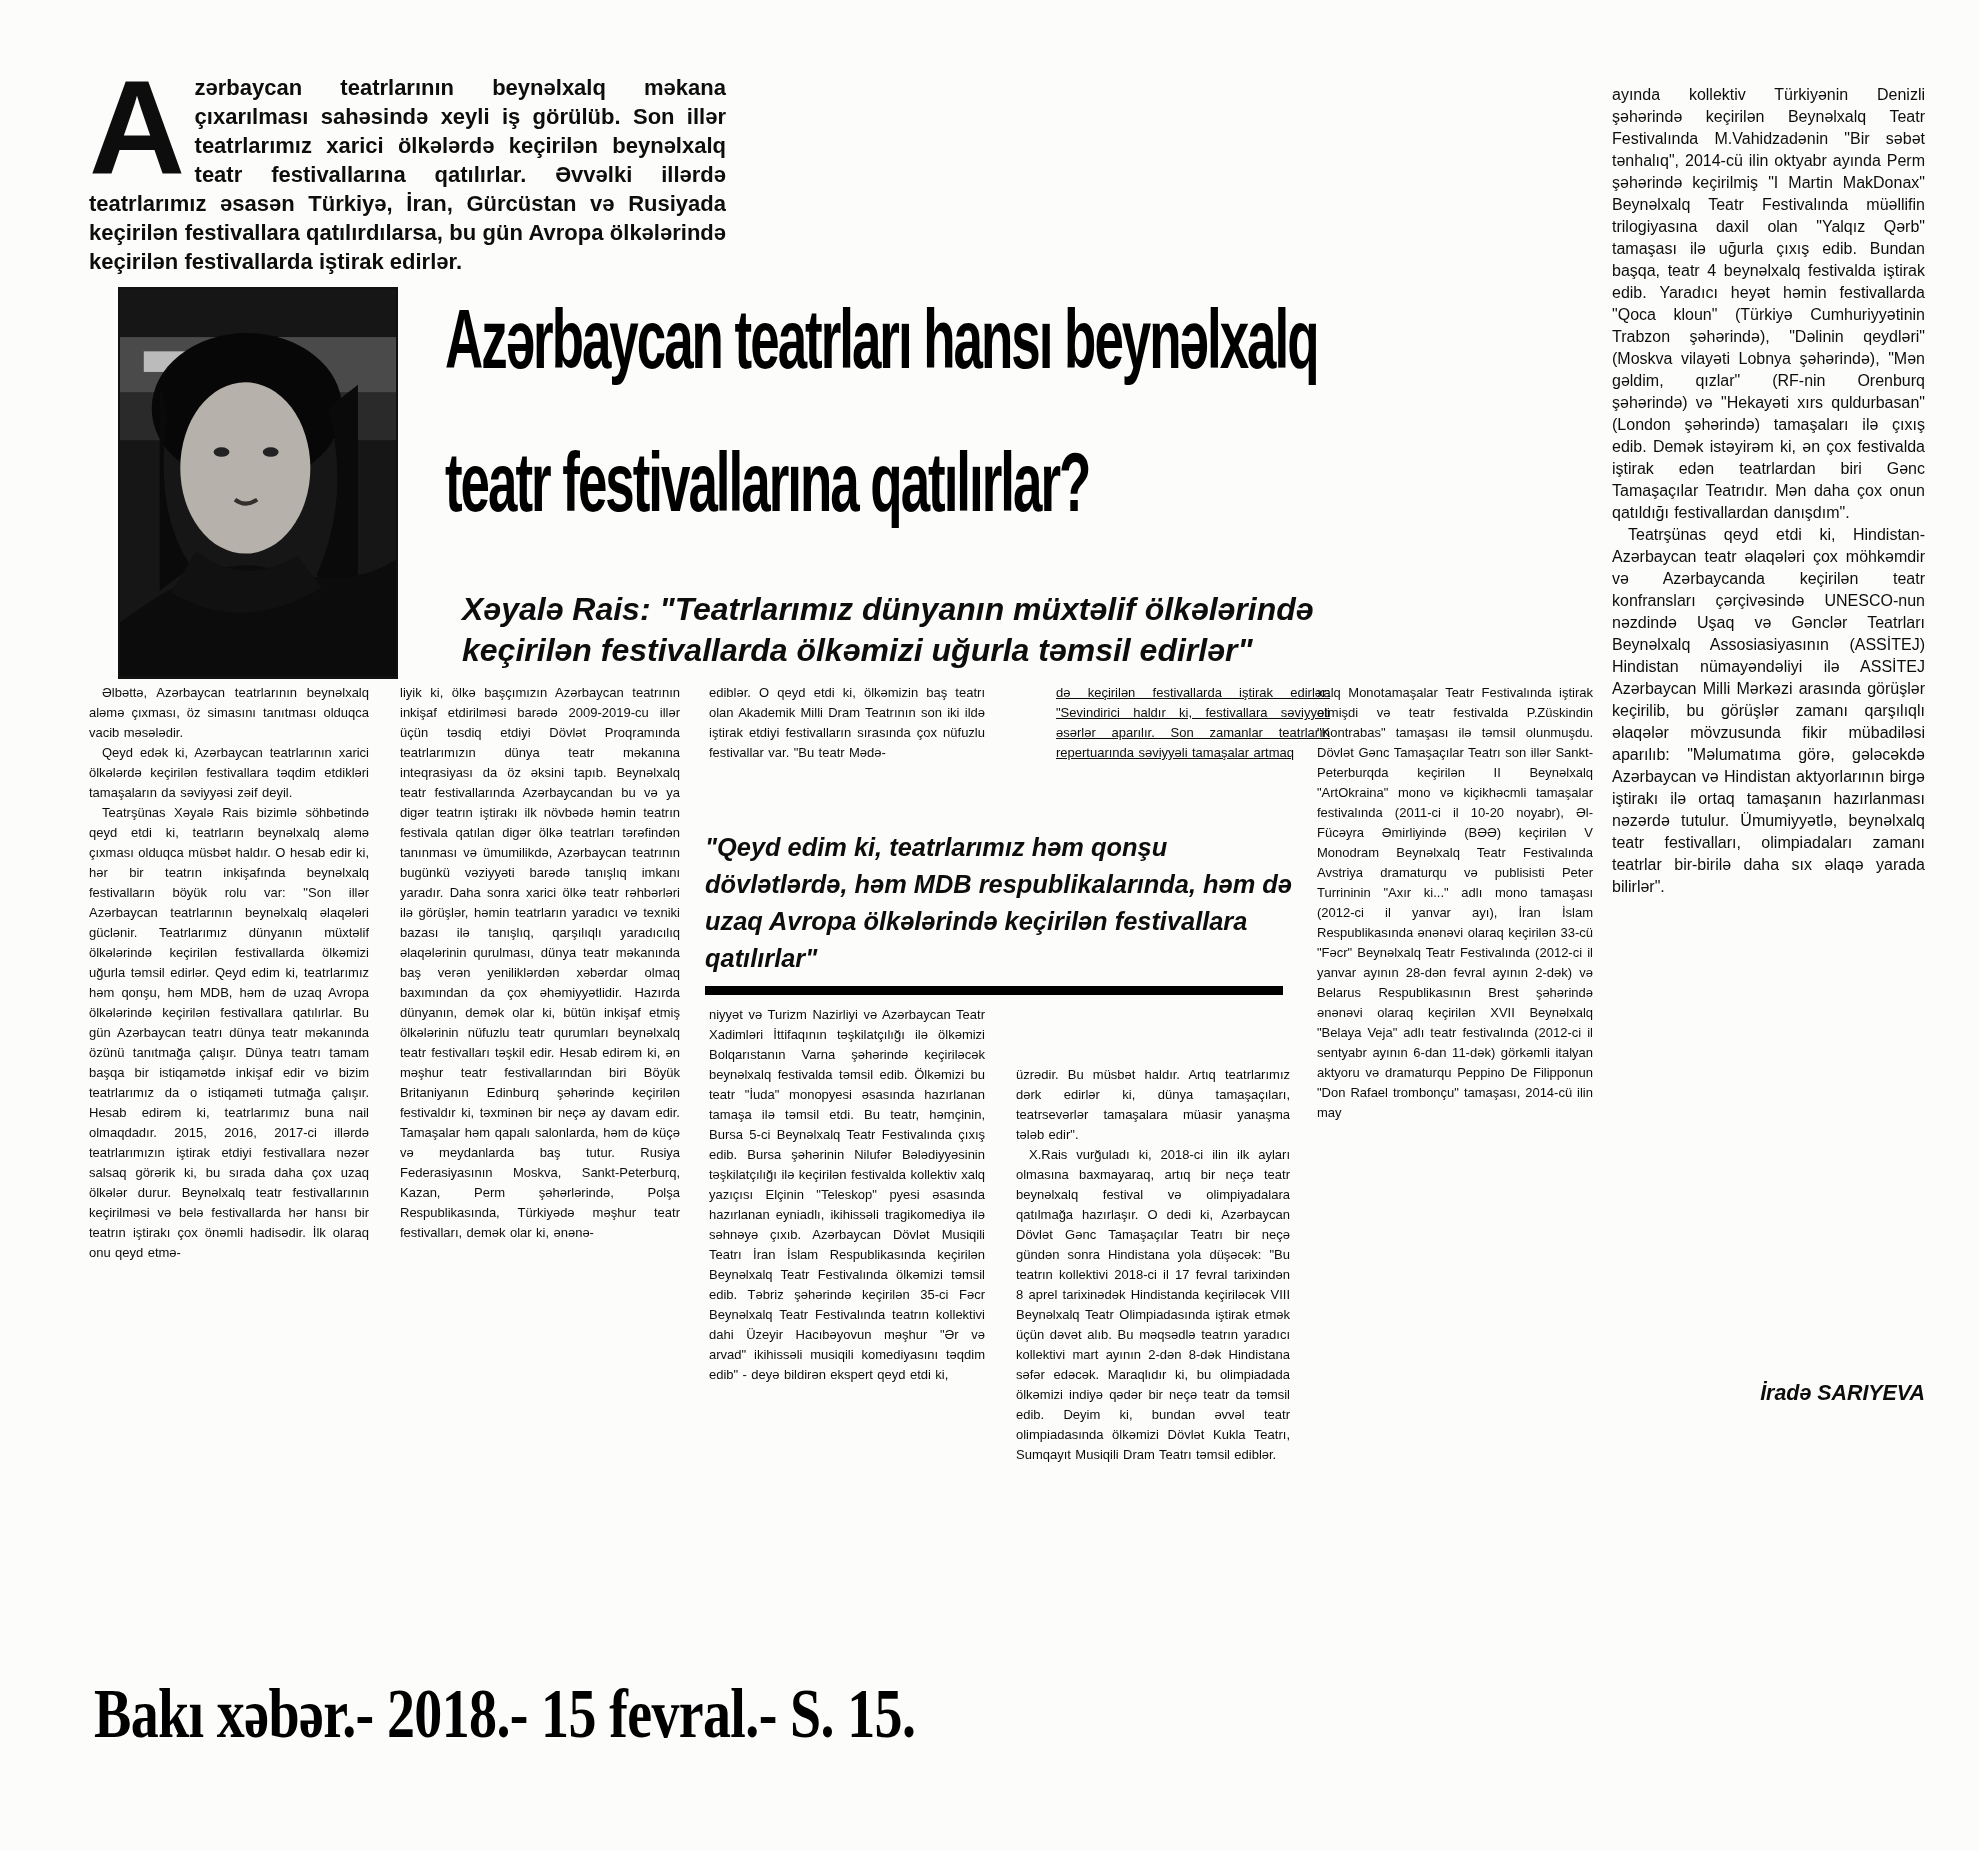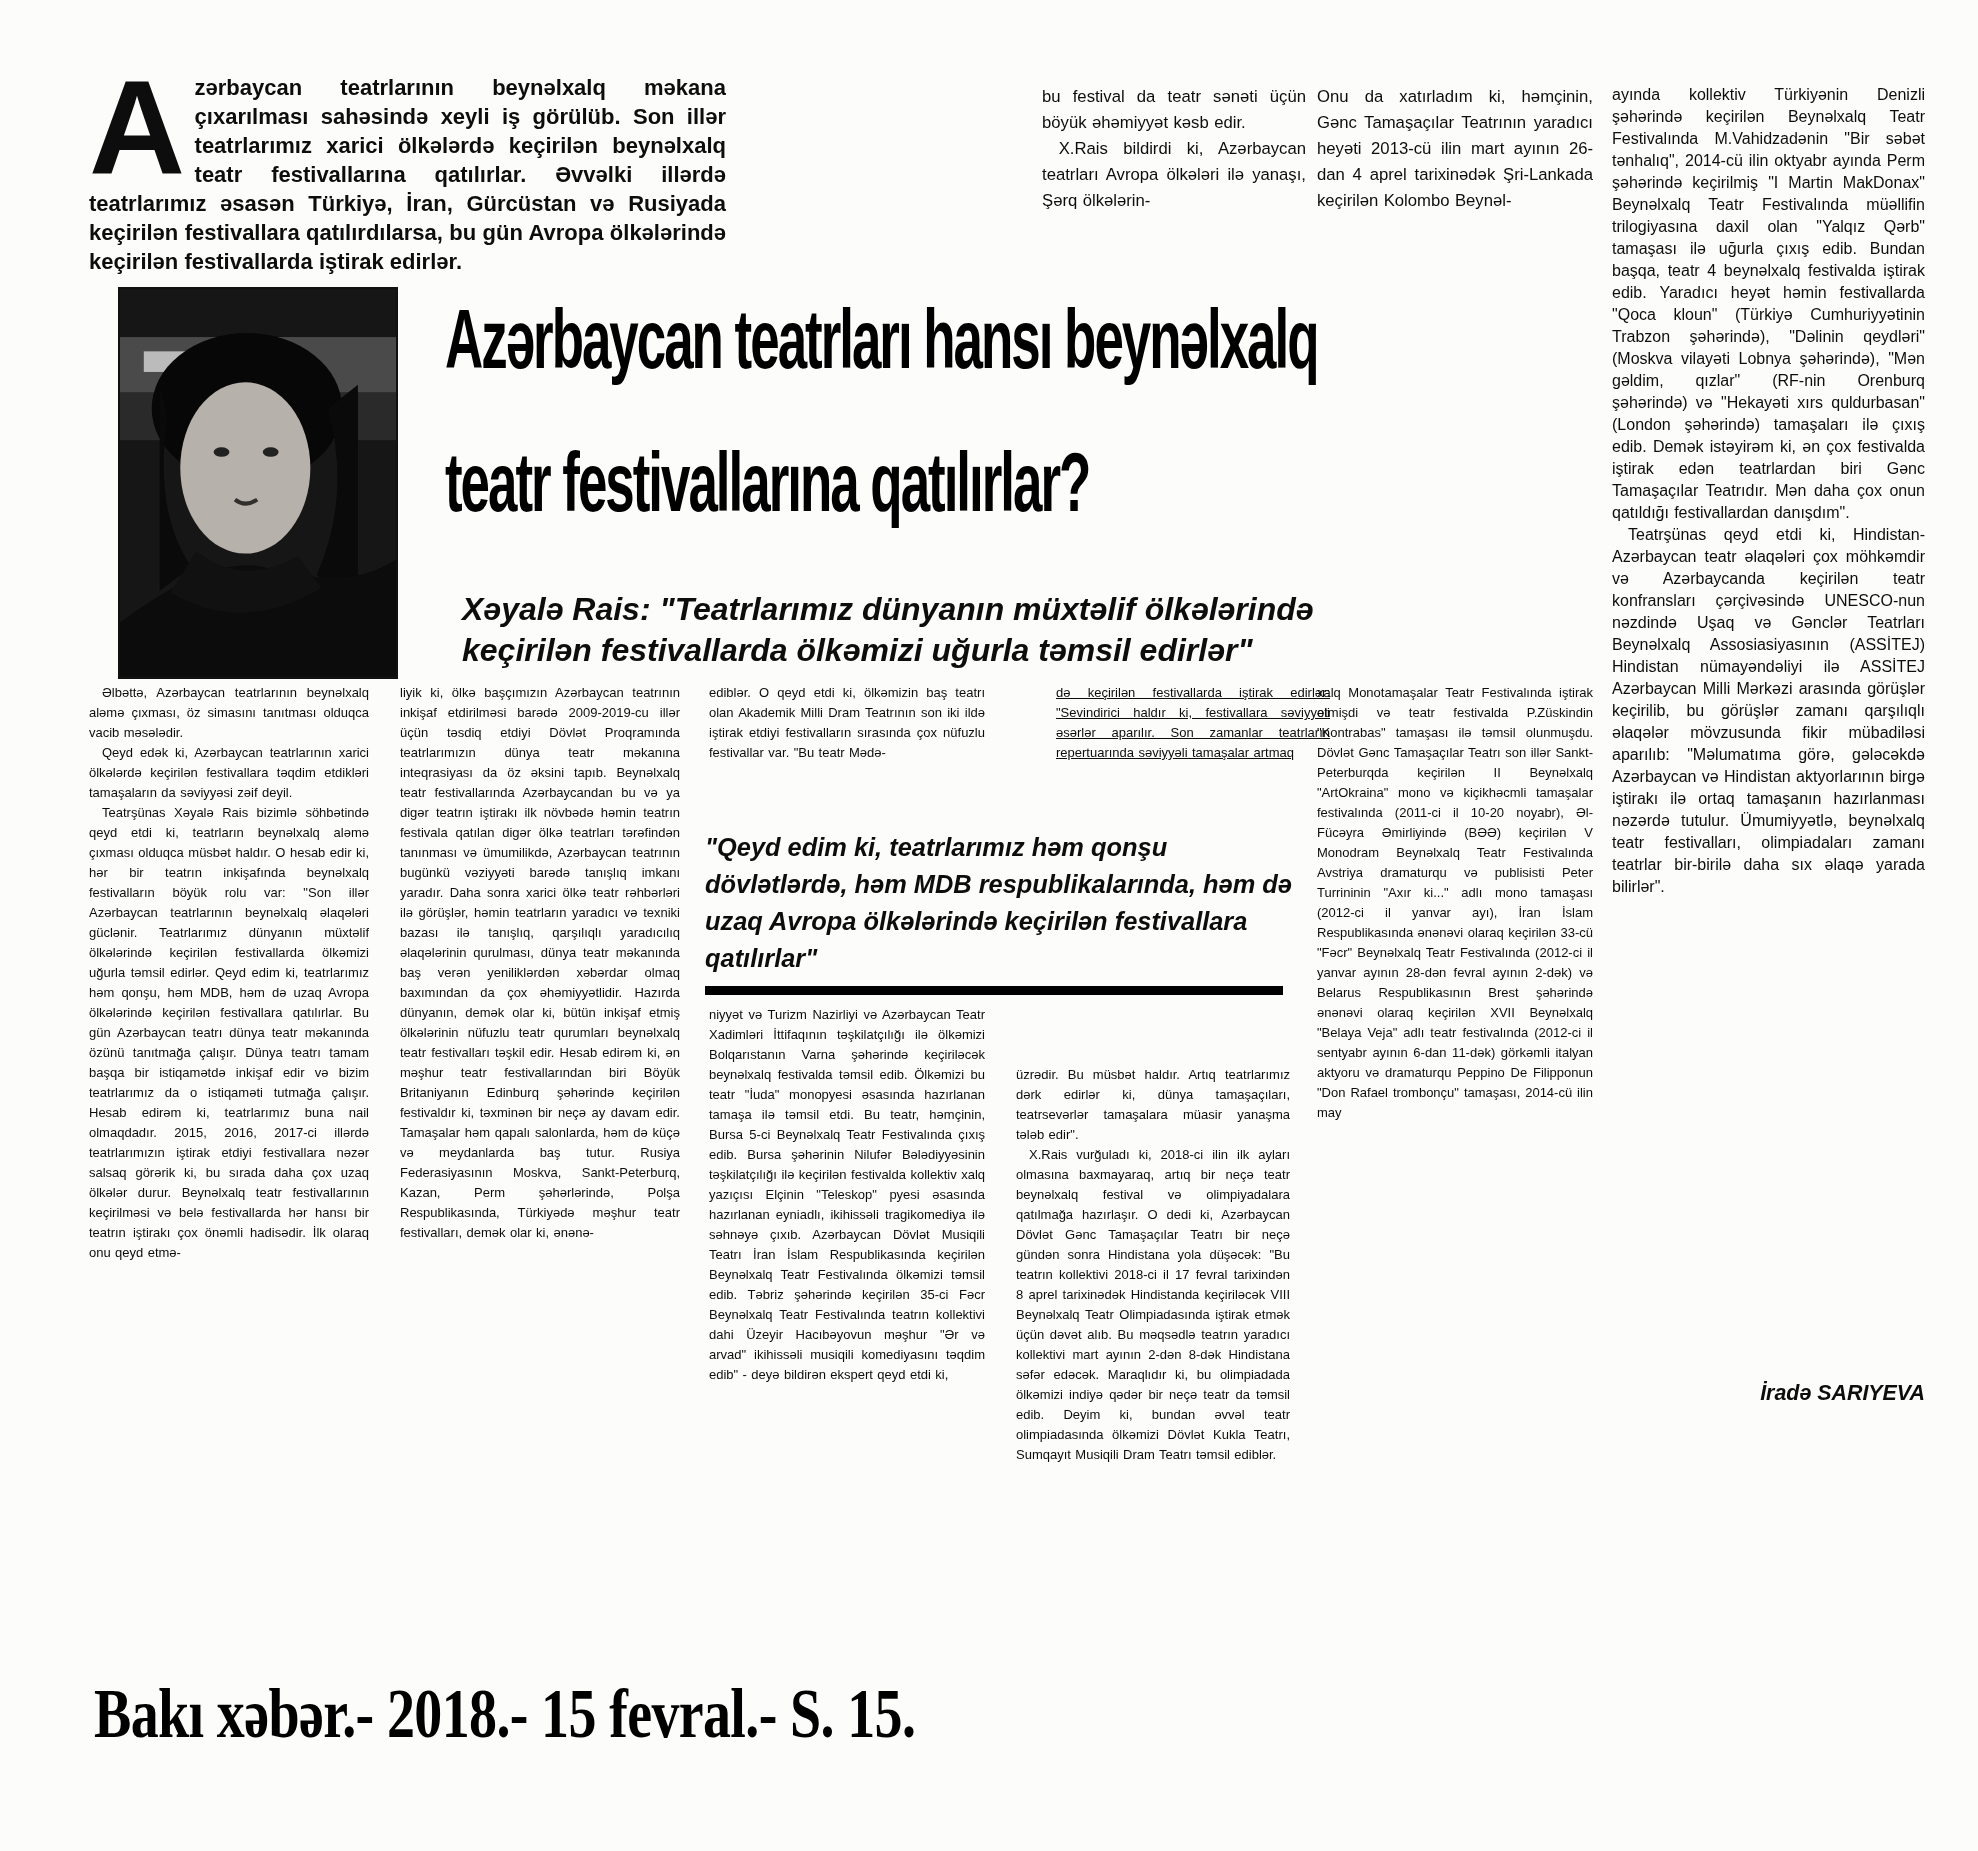--- a/index.html
+++ b/index.html
@@ -49,23 +49,20 @@
 </style>
 </head>
 <body>
 
 <div class="page">
 
   <div class="abs intro" style="left:89px; top:73px; width:637px; height:219px;">
     <span class="dropcap">A</span><span>zərbaycan teatrlarının beynəlxalq məkana çıxarılması sahəsində xeyli iş görülüb. Son illər teatrlarımız xarici ölkələrdə keçirilən beynəlxalq teatr festivallarına qatılırlar. Əvvəlki illərdə teatrlarımız əsasən Türkiyə, İran, Gürcüstan və Rusiyada keçirilən festivallara qatılırdılarsa, bu gün Avropa ölkələrində keçirilən festivallarda iştirak edirlər.</span>
   </div>
 
-  <div class="abs coltext top-col" style="left:1042px; top:84px; width:264px; height:192px;">bu festival da teatr sənəti üçün böyük əhəmiyyət kəsb edir.
- X.Rais bildirdi ki, Azərbaycan teatrları Avropa ölkələri ilə yanaşı, Şərq ölkələrin-</div>
-  <div class="abs coltext top-col" style="left:1317px; top:84px; width:276px; height:192px;">Onu da xatırladım ki, həmçinin, Gənc Tamaşaçılar Teatrının yaradıcı heyəti 2013-cü ilin mart ayının 26-dan 4 aprel tarixinədək Şri-Lankada keçirilən Kolombo Beynəl-</div>
 
   <div class="abs coltext top-col" style="left:1612px; top:84px; width:313px; height:1259px; font-size:16px; line-height:22px;">ayında kollektiv Türkiyənin Denizli şəhərində keçirilən Beynəlxalq Teatr Festivalında M.Vahidzadənin "Bir səbət tənhalıq", 2014-cü ilin oktyabr ayında Perm şəhərində keçirilmiş "I Martin MakDonax" Beynəlxalq Teatr Festivalında müəllifin trilogiyasına daxil olan "Yalqız Qərb" tamaşası ilə uğurla çıxış edib. Bundan başqa, teatr 4 beynəlxalq festivalda iştirak edib. Yaradıcı heyət həmin festivallarda "Qoca kloun" (Türkiyə Cumhuriyyətinin Trabzon şəhərində), "Dəlinin qeydləri" (Moskva vilayəti Lobnya şəhərində), "Mən gəldim, qızlar" (RF-nin Orenburq şəhərində) və "Hekayəti xırs quldurbasan" (London şəhərində) tamaşaları ilə çıxış edib. Demək istəyirəm ki, ən çox festivalda iştirak edən teatrlardan biri Gənc Tamaşaçılar Teatrıdır. Mən daha çox onun qatıldığı festivallardan danışdım".
  Teatrşünas qeyd etdi ki, Hindistan-Azərbaycan teatr əlaqələri çox möhkəmdir və Azərbaycanda keçirilən teatr konfransları çərçivəsində UNESCO-nun nəzdində Uşaq və Gənclər Teatrları Beynəlxalq Assosiasiyasının (ASSİTEJ) Hindistan nümayəndəliyi ilə ASSİTEJ Azərbaycan Milli Mərkəzi arasında görüşlər keçirilib, bu görüşlər zamanı qarşılıqlı əlaqələr mövzusunda fikir mübadiləsi aparılıb: "Məlumatıma görə, gələcəkdə Azərbaycan və Hindistan aktyorlarının birgə iştirakı ilə ortaq tamaşanın hazırlanması nəzərdə tutulur. Ümumiyyətlə, beynəlxalq teatr festivalları, olimpiadaları zamanı teatrlar bir-birilə daha sıx əlaqə yarada bilirlər".</div>
   <div class="abs byline" style="left:1612px; top:1353px; width:313px;">İradə SARIYEVA</div>
 
   <div class="abs photo-frame" style="left:118px; top:287px; width:276px; height:388px;">
     <svg width="276" height="388" viewBox="0 0 348 488">
       <rect x="0" y="0" width="348" height="488" fill="#161616"></rect>
       <rect x="0" y="60" width="348" height="70" fill="#4a4a4a"></rect>
       <rect x="30" y="78" width="190" height="26" fill="#cfcfcf" opacity="0.85"></rect>

